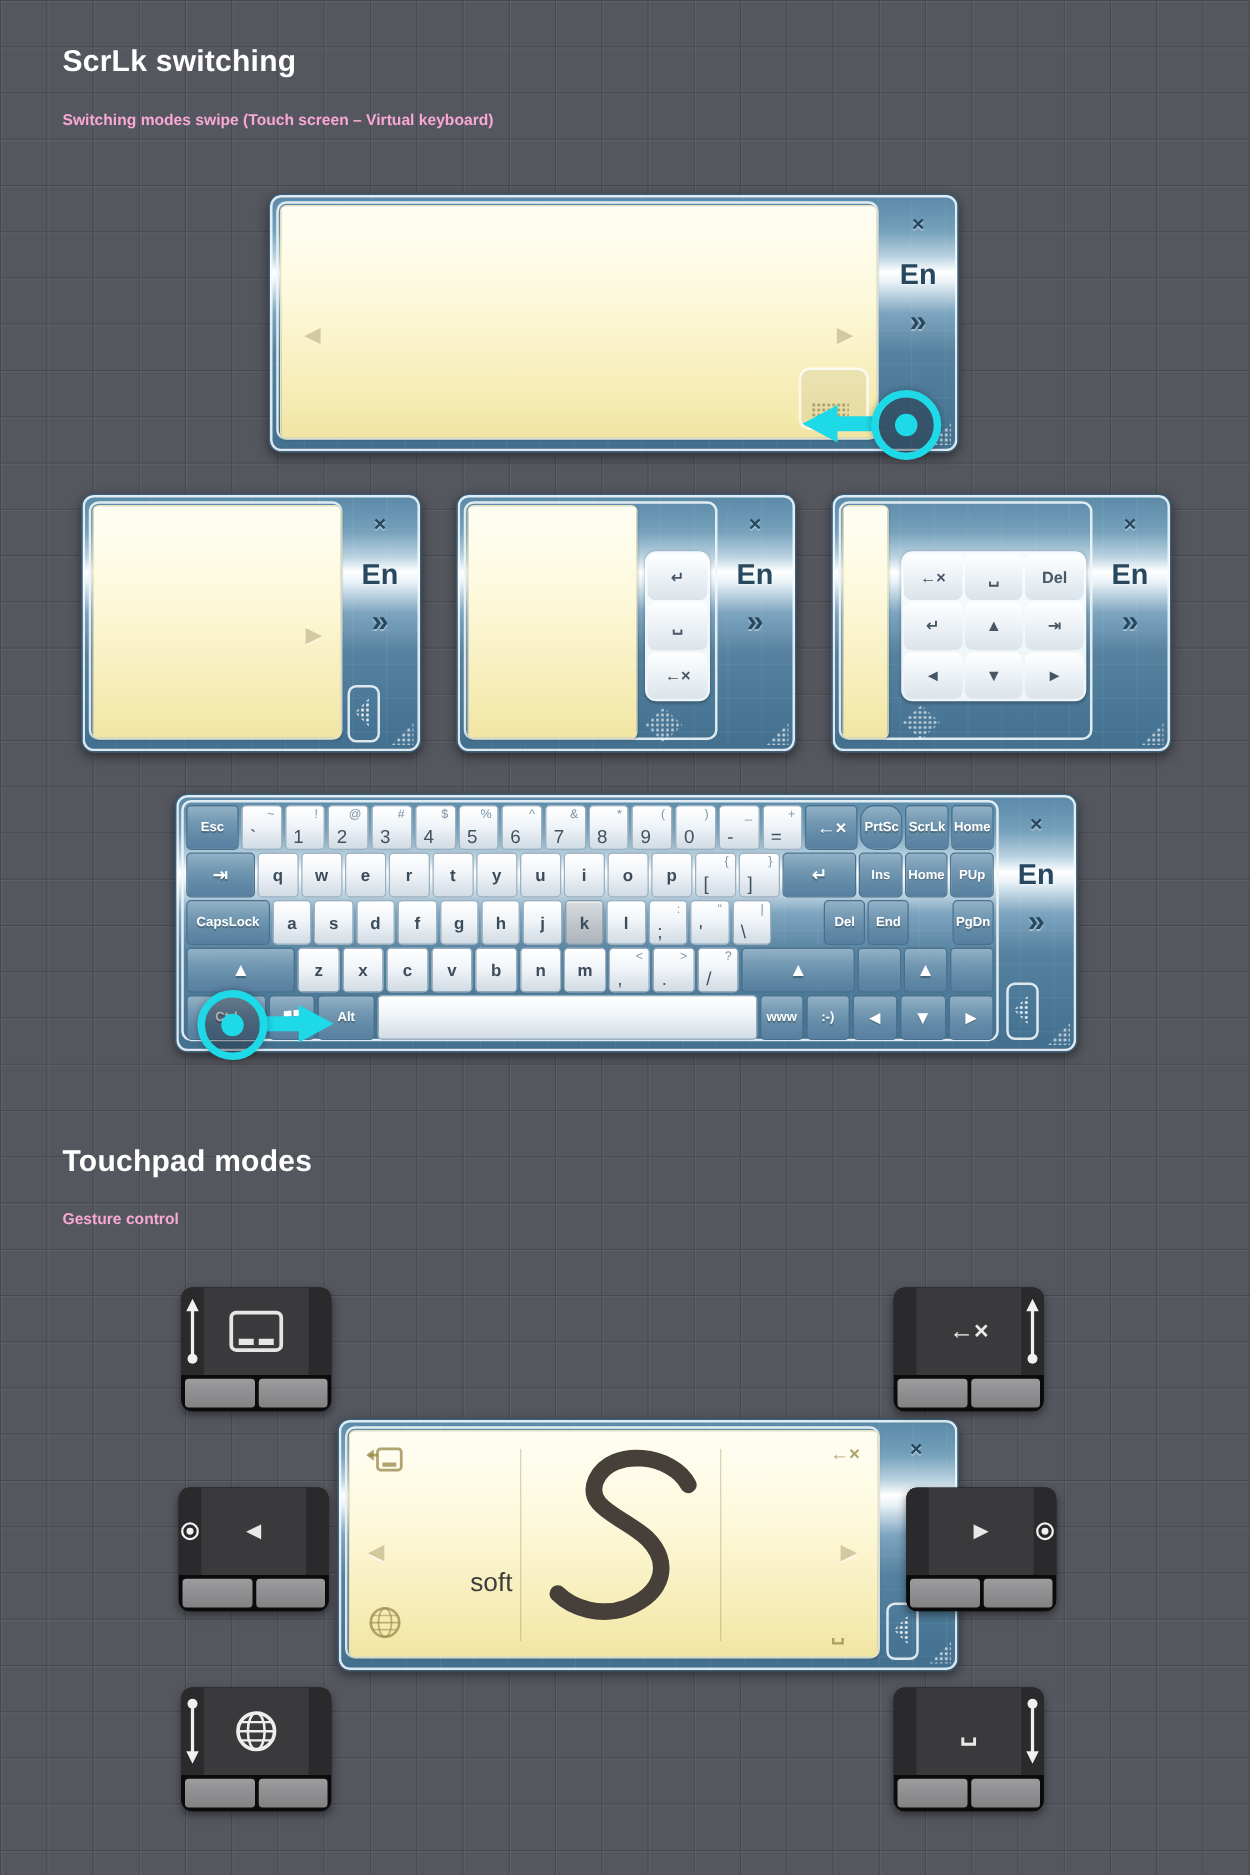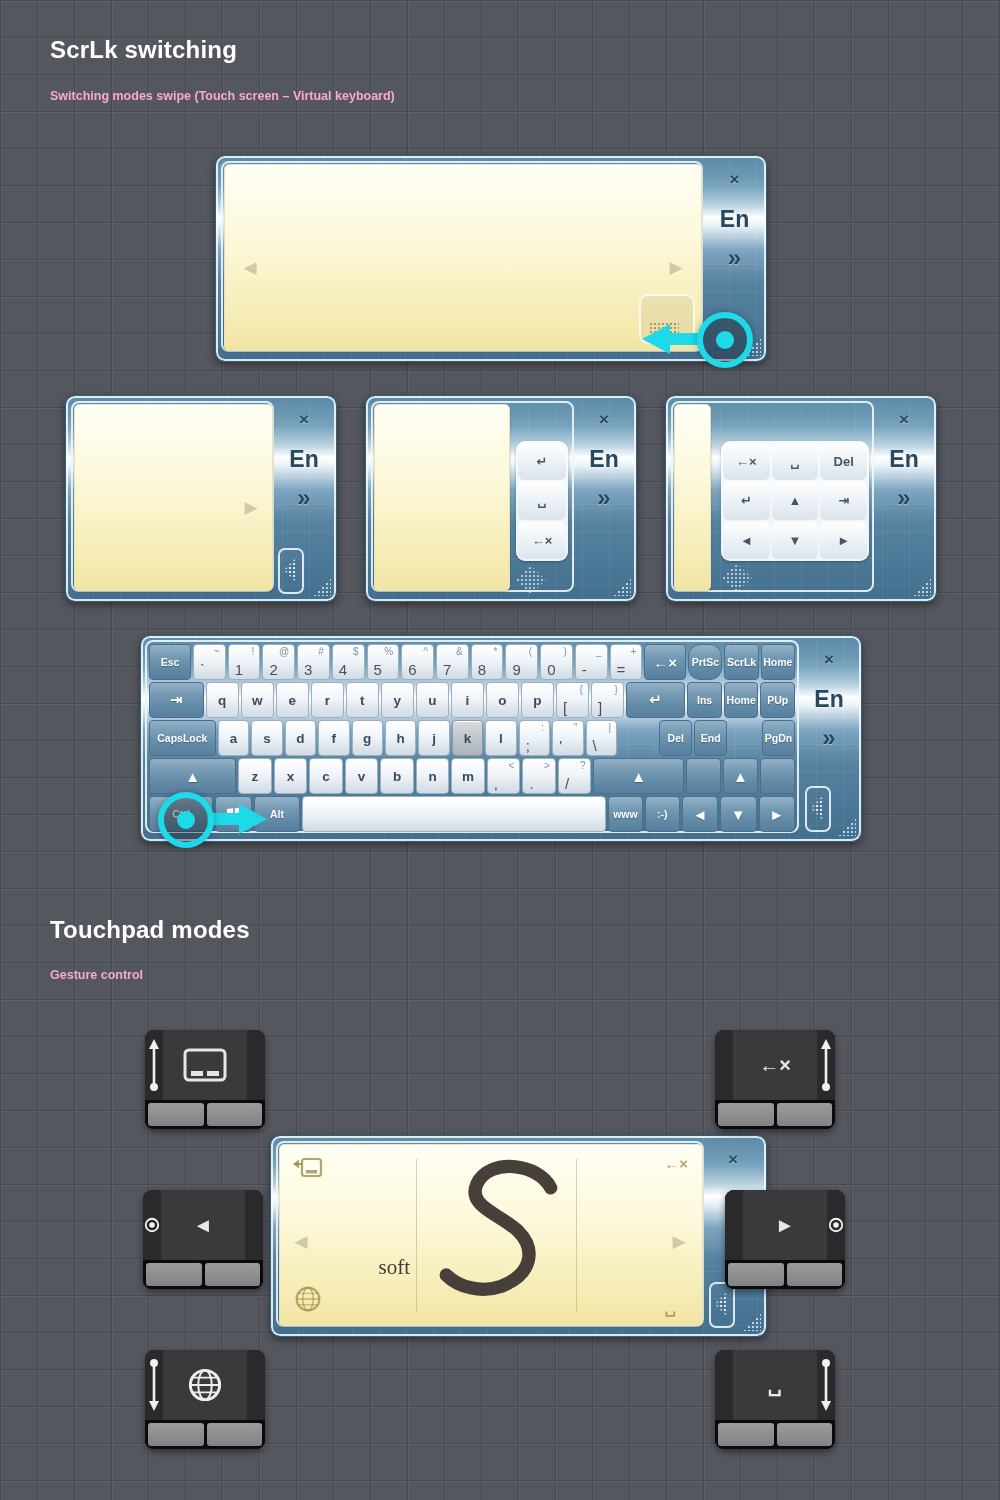--- a/index.html
+++ b/index.html
@@ -80,21 +80,21 @@
   .tp-pad{height:70px;display:flex;background:#3a3a3c;}
   .tp-edge{width:18px;background:#2a2a2c;display:flex;align-items:center;justify-content:center;}
   .tp-center{flex:1;display:flex;align-items:center;justify-content:center;color:#efefef;font-weight:bold;}
   .tp-btns{display:flex;gap:3px;background:#0b0b0c;padding:3px;}
   .tp-btn{flex:1;height:23px;background:linear-gradient(180deg,#9c9c9e,#828284);border-radius:3px;}
   .tp-glyph{font-size:20px;color:#e9e9e9;}
 
   
   .hw-faint{position:absolute;color:rgba(150,133,70,.75);font-weight:bold;}
   .hw-divider{position:absolute;width:1px;background:rgba(150,135,75,.35);}
-  .hw-word{position:absolute;font-size:21px;color:#3c3c3c;font-family:Liberation Serif, serif;}
+  .hw-word{position:absolute;font-size:21px;color:#3c3c3c;font-family:Liberation Sans, sans-serif;}
 </style>
 </head>
 <body>
 
 <div class="h1" style="left:50px;top:36px">ScrLk switching</div>
 <div class="h2" style="left:50px;top:89px">Switching modes swipe (Touch screen – Virtual keyboard)</div>
 
 <div class="panel" style="left:215px;top:155px;width:550px;height:205px">
   <div class="inner" style="left:5px;top:5px;width:478px;height:187px"></div>
   <div class="note" style="left:8px;top:8px;width:476px;height:185px">

